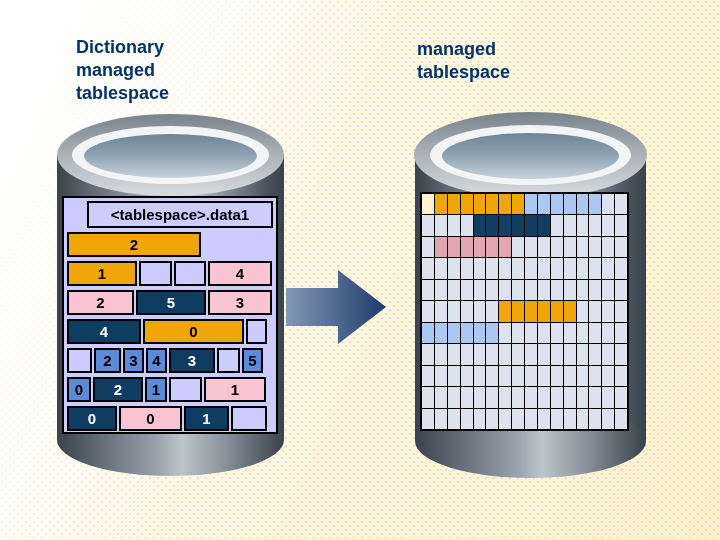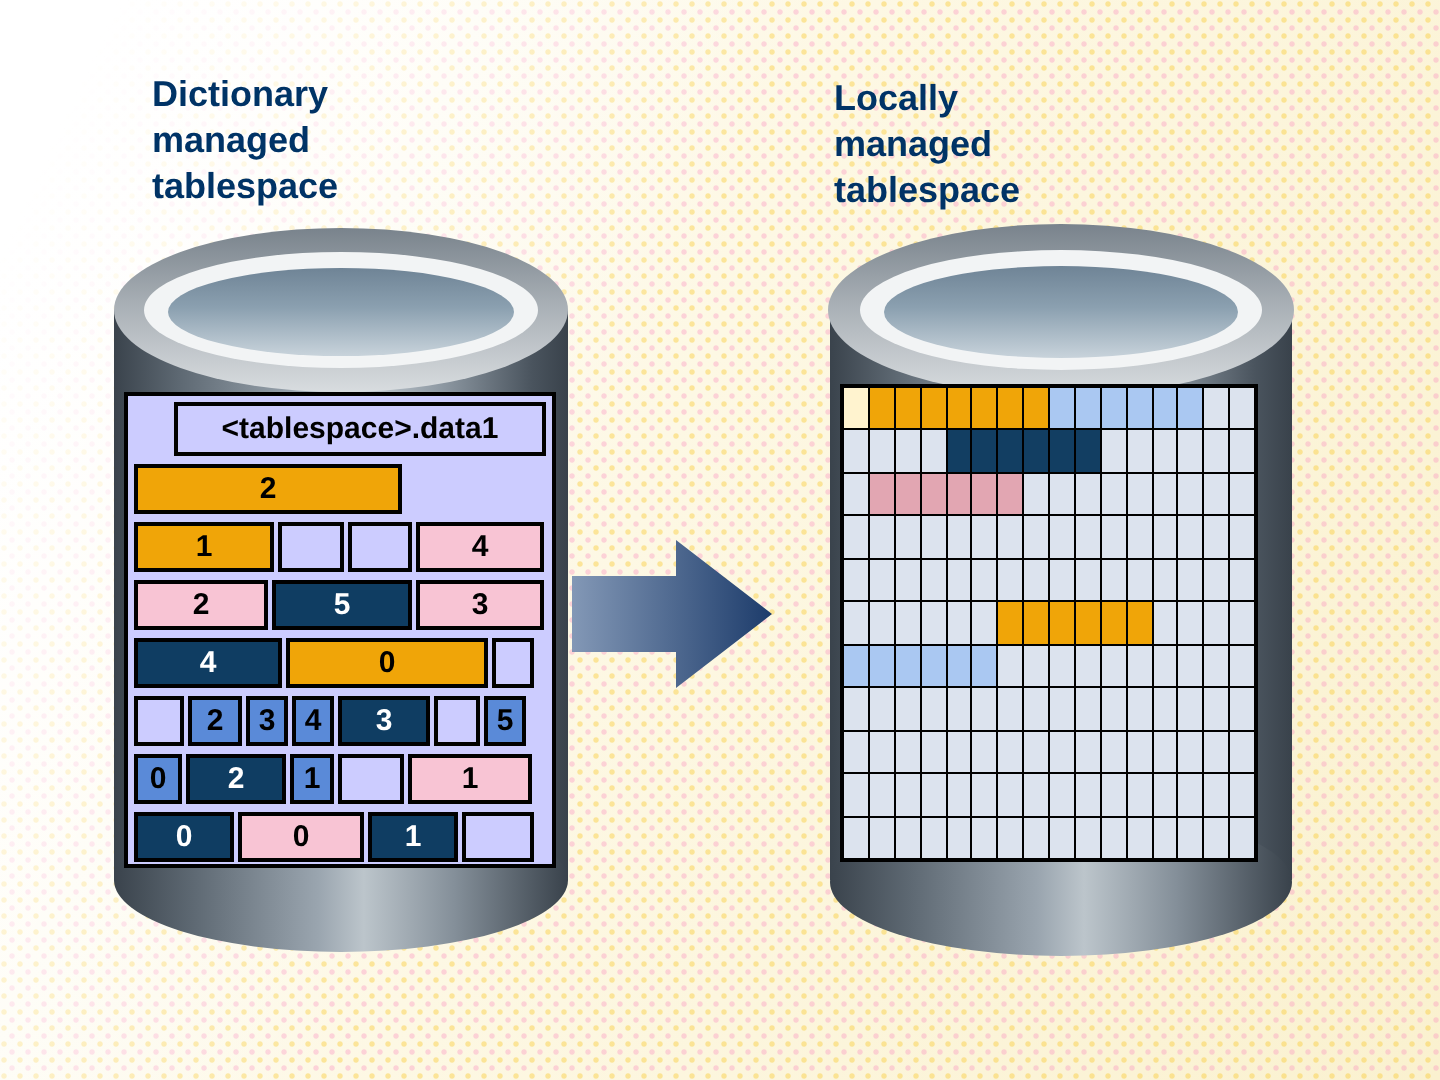--- a/index.html
+++ b/index.html
@@ -66,21 +66,20 @@
 
 <div id="stage">
 
   <div class="title" id="left-title">
     <div>Dictionary</div>
     <div>managed</div>
     <div>tablespace</div>
   </div>
 
   <div class="title" id="right-title">
-    <div>Locally</div>
     <div>managed</div>
     <div>tablespace</div>
   </div>
 
   <div>
     <div class="cyl-body" style="left:57px; top:155px; width:227px; height:285px;"></div>
     <div class="ell cyl-bottom" style="left:57px; top:404px; width:227px; height:72px;"></div>
     <div class="ell cyl-top-outer" style="left:57px; top:114px; width:227px; height:82px;"></div>
     <div class="ell cyl-top-ring" style="left:72px; top:126px; width:197px; height:58px;"></div>
     <div class="ell cyl-top-inner" style="left:84px; top:134px; width:173px; height:44px;"></div>

